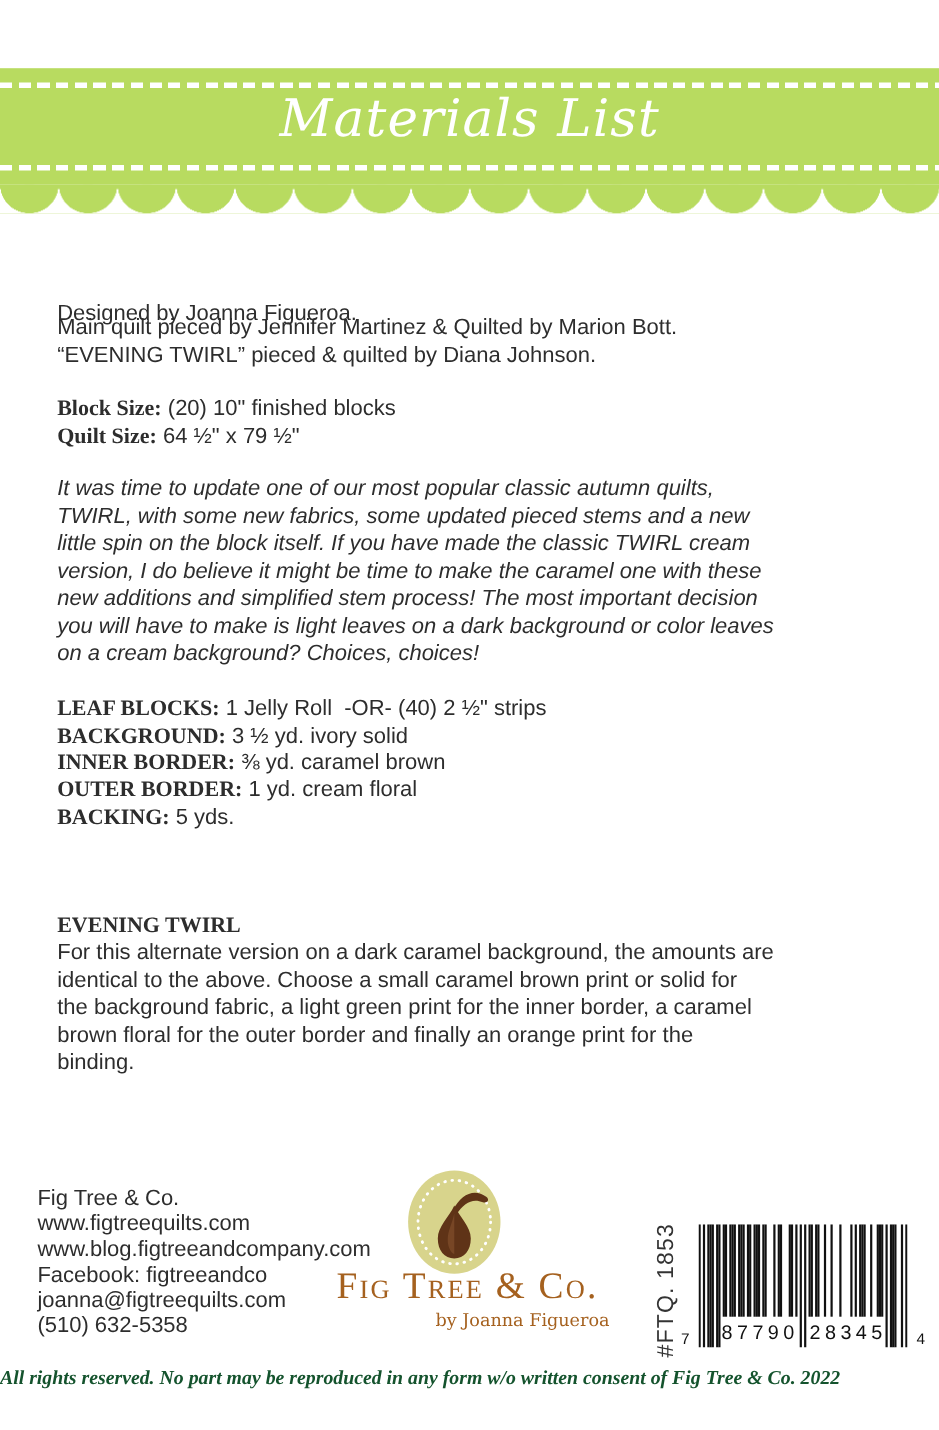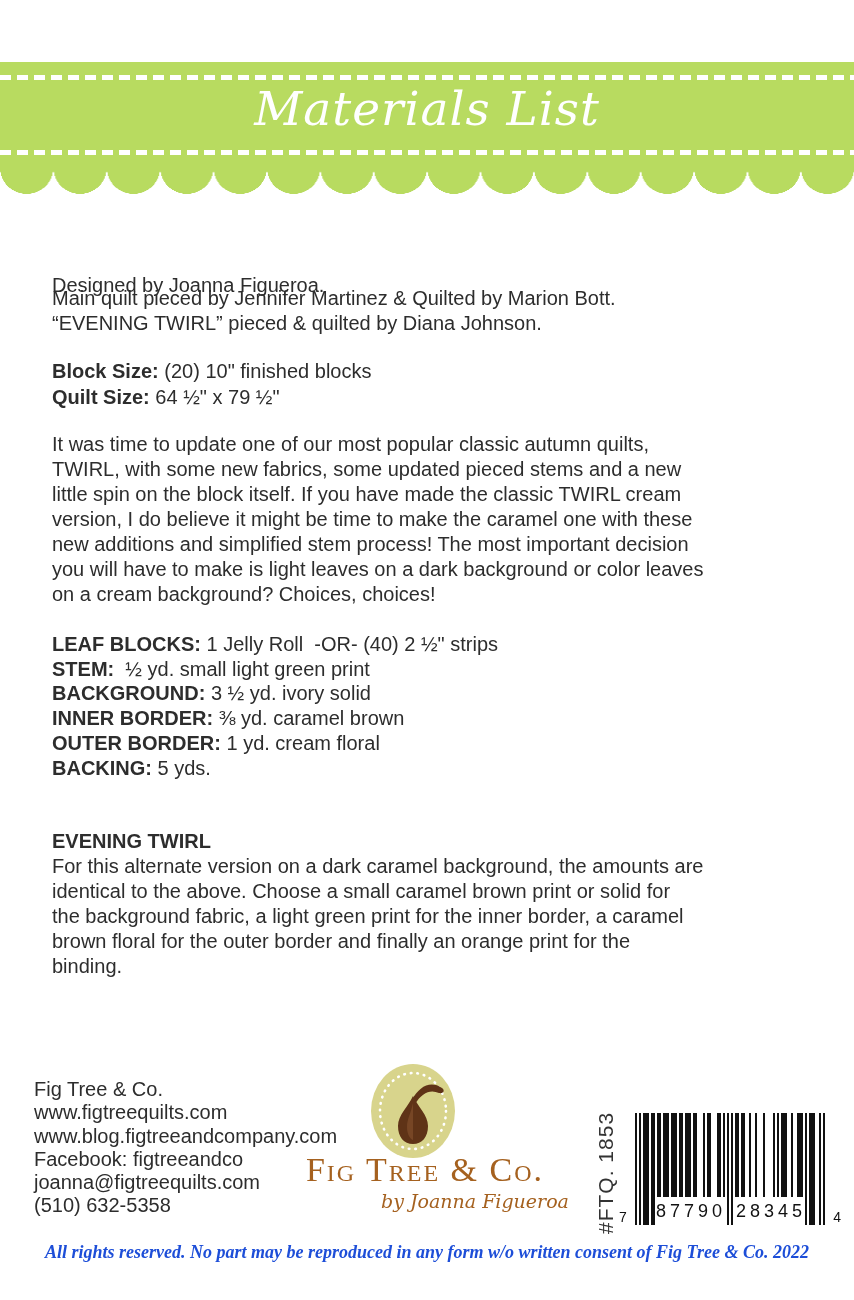--- a/index.html
+++ b/index.html
@@ -23,41 +23,41 @@
     font-size:47px; line-height:66px; letter-spacing:1px;
   }
   .scallops {
     position:absolute; left:0; top:168px; width:100%; height:26px;
     background-image:radial-gradient(50% 100% at 50% 0%, var(--green,#b8db60) 99%, transparent 100%);
     background-size:53.4px 26px; background-repeat:repeat-x;
   }
   
   .txt { position:absolute; left:52px; width:760px; margin:0; font-size:20px; line-height:25px; }
   .pre { white-space:pre-line; }
-  .italic { }
-  .lbl { font-weight:700; }
+  .italic { font-style:italic; }
+  .lbl { font-weight:700;font-family:Liberation Serif, serif; }
   .row { white-space:pre; }
   #designed  { top:237px;margin-top:36px; }
   #credits   { top:286px; }
   #sizes     { top:358px; line-height:26px; }
   #desc      { top:432px; }
   #materials { top:632px; line-height:24.7px; }
   #evening   { top:829px; }
   #contact   { left:34px; top:1078px; line-height:23.3px; }
   
   #logo   { position:absolute; left:369px; top:1063px; }
   #brand  {
     position:absolute; left:255px; top:1152px; width:340px; text-align:center;
     font-family:"Liberation Serif", serif; font-variant:small-caps;
     font-size:34px; line-height:36px; color:var(--brand,#a5611f); letter-spacing:2px;
   }
   #byline {
     position:absolute; left:350px; top:1190px; width:250px; text-align:center;
-    font-family:"DejaVu Serif", serif; font-style:italic;
-    font-size:19px; color:var(--brand,#a5611f);
+    font-family:"DejaVu Serif", serif; 
+    font-size:16px; color:var(--brand,#a5611f);
   }
   #sku {
     position:absolute; left:594px; top:1088px; height:146px;
     writing-mode:vertical-rl; transform:rotate(180deg);
     font-size:21px; letter-spacing:1px; color:#333;
   }
   
   #barcode { position:absolute; left:635px; top:1113px; width:190px; height:112px; }
   #barcode svg { position:absolute; left:0; top:0; }
   #barcode svg rect { fill:#111; }
@@ -65,23 +65,23 @@
     position:absolute; top:88px; height:24px; font-size:18px; font-weight:400;
     color:#111; text-align:center; letter-spacing:4px; background:transparent;
   }
   .bc-g1 { left:21px;  width:50px; }
   .bc-g2 { left:101px; width:70px; }
   .bc-digit { position:absolute; top:96px; font-size:14px; color:#111; }
   .bc-prefix { left:-16px; }
   .bc-suffix { right:-16px; }
   
   #copyright {
-    position:absolute; left:0; top:1242px; width:100%; text-align:center;
+    position:absolute; left:0; top:1242px; width:100%; 
     font-family:"Liberation Serif", serif; font-style:italic; font-weight:700;
-    font-size:18px; color:#1d4ed8;
+    font-size:18px; color:#14532d;
   }
 </style>
 </head>
 <body>
 
 <div class="page">
 
   <header class="band">
     <div class="dash dash-top"></div>
     <h1 class="title">Materials List</h1>
@@ -106,21 +106,20 @@
 little spin on the block itself. If you have made the classic TWIRL cream
 version, I do believe it might be time to make the caramel one with these
 new additions and simplified stem process! The most important decision
 you will have to make is light leaves on a dark background or color leaves
 on a cream background? Choices, choices!</p>
 
   <div class="txt" id="materials">
 
       <div class="row"><span class="lbl">LEAF BLOCKS:</span><span> 1 Jelly Roll  -OR- (40) 2 ½" strips</span></div>
 
-      <div class="row"><span class="lbl">STEM:</span><span>  ½ yd. small light green print</span></div>
 
       <div class="row"><span class="lbl">BACKGROUND:</span><span> 3 ½ yd. ivory solid</span></div>
 
       <div class="row"><span class="lbl">INNER BORDER:</span><span> ⅜ yd. caramel brown</span></div>
 
       <div class="row"><span class="lbl">OUTER BORDER:</span><span> 1 yd. cream floral</span></div>
 
       <div class="row"><span class="lbl">BACKING:</span><span> 5 yds.</span></div>
 
     </div>

